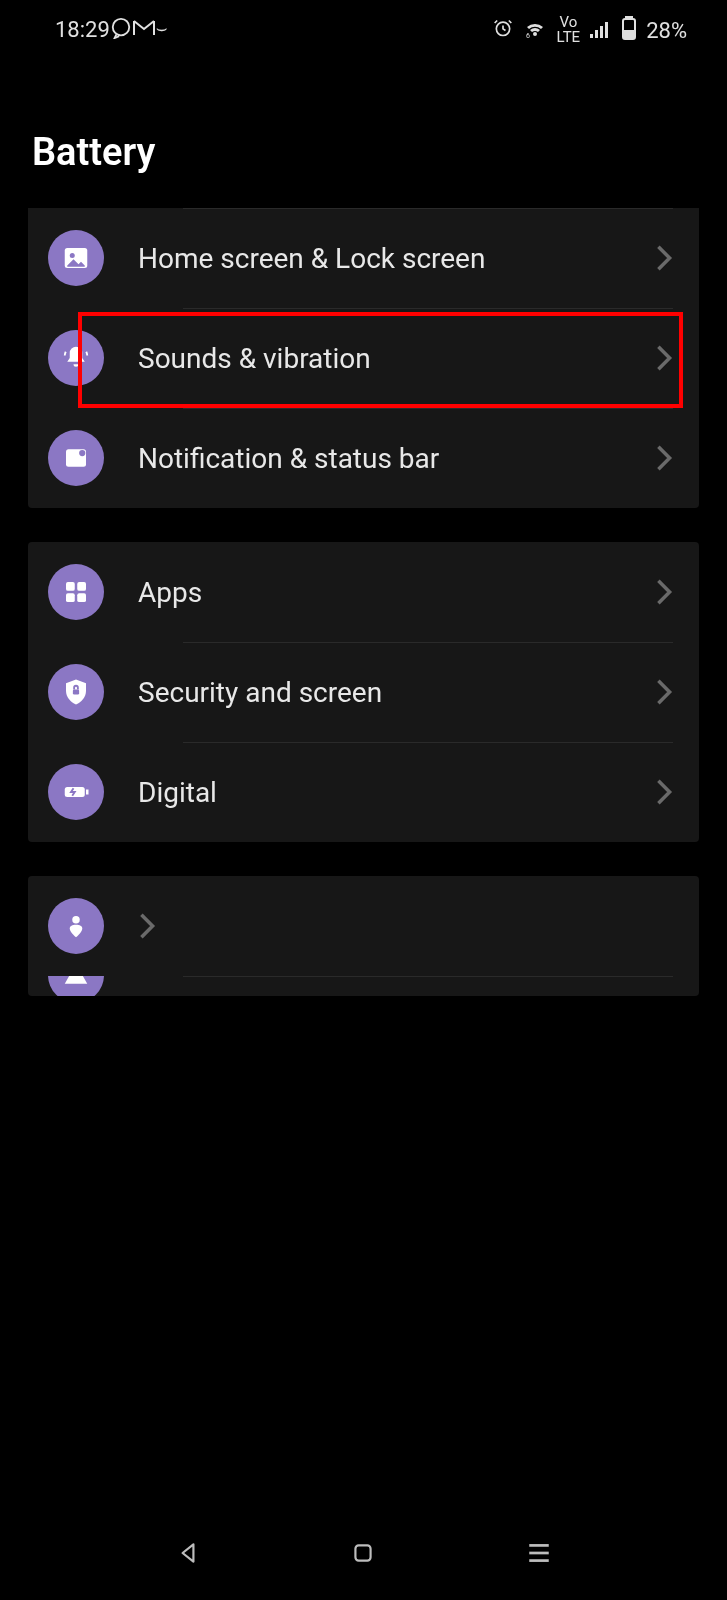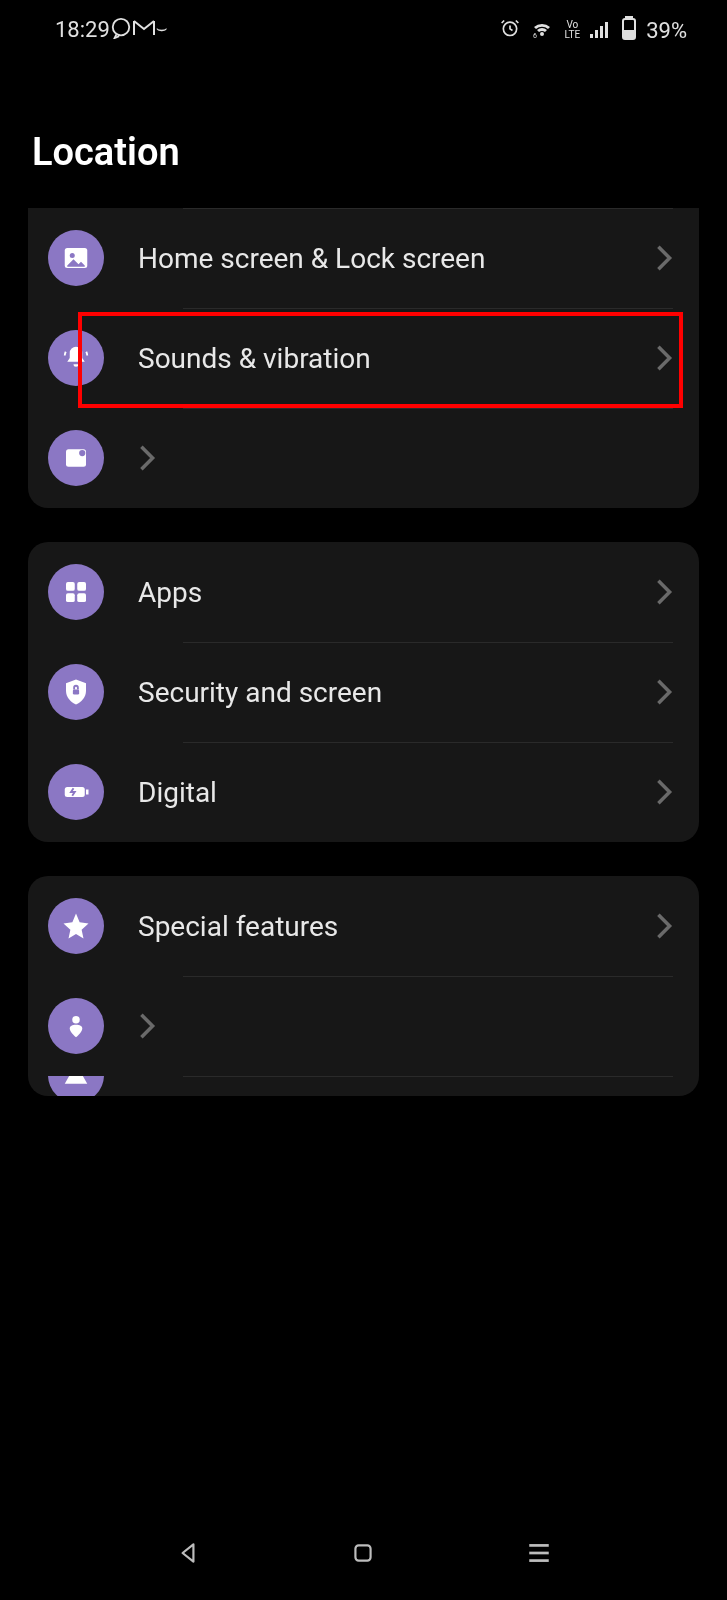--- a/index.html
+++ b/index.html
@@ -29,21 +29,21 @@
     padding: 70px 0 30px 32px;
     color: #fff;
   }
   .content {
     padding: 4px 28px;
     height: 1260px;
     overflow: hidden;
   }
   .group {
     background: #171717;
-    border-radius: 20px;
+    border-radius: 4px;
     margin-bottom: 34px;
   }
   .row {
     display: flex;
     align-items: center;
     padding: 22px 26px 22px 20px;
     position: relative;
   }
   .row + .row::before {
     content: "";
@@ -93,21 +93,21 @@
   .nav-btn { width: 40px; height: 40px; display: flex; align-items: center; justify-content: center; }
   .group.first { border-top-left-radius: 0; border-top-right-radius: 0; }
   .group.first .row:first-child::before {
     content: "";
     position: absolute;
     top: 0; left: 155px; right: 26px;
     height: 1px;
     background: #2a2a2a;
   }
   .half-row { overflow: hidden; height: 20px; }
-  .volte { font-size: 10px; line-height: 1; text-align:center; }
+  .volte { font-size: 15px; line-height: 1; text-align:center; }
 </style>
 </head>
 <body>
 
 <div class="status-bar">
   <div class="status-left">
     <span>18:29</span>
     <span>
       <svg width="22" height="22" viewBox="0 0 24 24" fill="none" stroke="#e0e0e0" stroke-width="2">
           <circle cx="12" cy="11" r="9"></circle>
@@ -145,25 +145,25 @@
           <rect x="15" y="2" width="3" height="16"></rect>
         </svg>
     </span>
     <span>
       <svg width="14" height="24" viewBox="0 0 14 24" fill="none" stroke="#e0e0e0" stroke-width="2">
           <rect x="1" y="3" width="12" height="20" rx="2"></rect>
           <rect x="4" y="0" width="6" height="3" fill="#e0e0e0"></rect>
           <rect x="3" y="15" width="8" height="6" fill="#e0e0e0"></rect>
         </svg>
     </span>
-    <span>39%</span>
+    <span>28%</span>
   </div>
 </div>
 
-<div class="page-title">Location</div>
+<div class="page-title">Battery</div>
 
 <div class="content">
 
   <div class="group first" style="position:relative;">
     <div class="row">
       <div class="icon-circle">
         <svg viewBox="0 0 24 24">
             <rect x="3" y="4" width="18" height="16" rx="2" fill="#fff"></rect>
             <circle cx="9" cy="10" r="2" fill="#8b77c4"></circle>
             <path d="M5 18l5-5 4 4 2-2 3 3v1H5z" fill="#8b77c4"></path>
@@ -189,20 +189,21 @@
             <path d="M2 2l8 8-8 8"></path>
           </svg></div>
     </div>
     <div class="row">
       <div class="icon-circle">
         <svg viewBox="0 0 24 24">
             <rect x="4" y="5" width="16" height="14" rx="2" fill="#fff"></rect>
             <circle cx="17" cy="8" r="2.5" fill="#8b77c4"></circle>
           </svg>
       </div>
+      <div class="row-label">Notification &amp; status bar</div>
       <div class="chevron"><svg viewBox="0 0 12 20" fill="none" stroke="#6a6a6a" stroke-width="2.5">
             <path d="M2 2l8 8-8 8"></path>
           </svg></div>
     </div>
     <div class="highlight-box" style="top:104px;"></div>
   </div>
 
   <div class="group">
     <div class="row">
       <div class="icon-circle">
@@ -240,31 +241,20 @@
           </svg>
       </div>
       <div class="row-label">Digital</div>
       <div class="chevron"><svg viewBox="0 0 12 20" fill="none" stroke="#6a6a6a" stroke-width="2.5">
             <path d="M2 2l8 8-8 8"></path>
           </svg></div>
     </div>
   </div>
 
   <div class="group">
-    <div class="row">
-      <div class="icon-circle">
-        <svg viewBox="0 0 24 24" fill="#fff">
-            <path d="M12 2l2.9 6.9L22 10l-5.5 4.9L18 22l-6-3.7L6 22l1.5-7.1L2 10l7.1-1.1z"></path>
-          </svg>
-      </div>
-      <div class="row-label">Special features</div>
-      <div class="chevron"><svg viewBox="0 0 12 20" fill="none" stroke="#6a6a6a" stroke-width="2.5">
-            <path d="M2 2l8 8-8 8"></path>
-          </svg></div>
-    </div>
     <div class="row">
       <div class="icon-circle">
         <svg viewBox="0 0 24 24" fill="#fff">
             <circle cx="12" cy="7" r="3"></circle>
             <path d="M12 11c-3 0-5 1-5 3 0 3 5 7 5 7s5-4 5-7c0-2-2-3-5-3z"></path>
           </svg>
       </div>
       <div class="chevron"><svg viewBox="0 0 12 20" fill="none" stroke="#6a6a6a" stroke-width="2.5">
             <path d="M2 2l8 8-8 8"></path>
           </svg></div>

